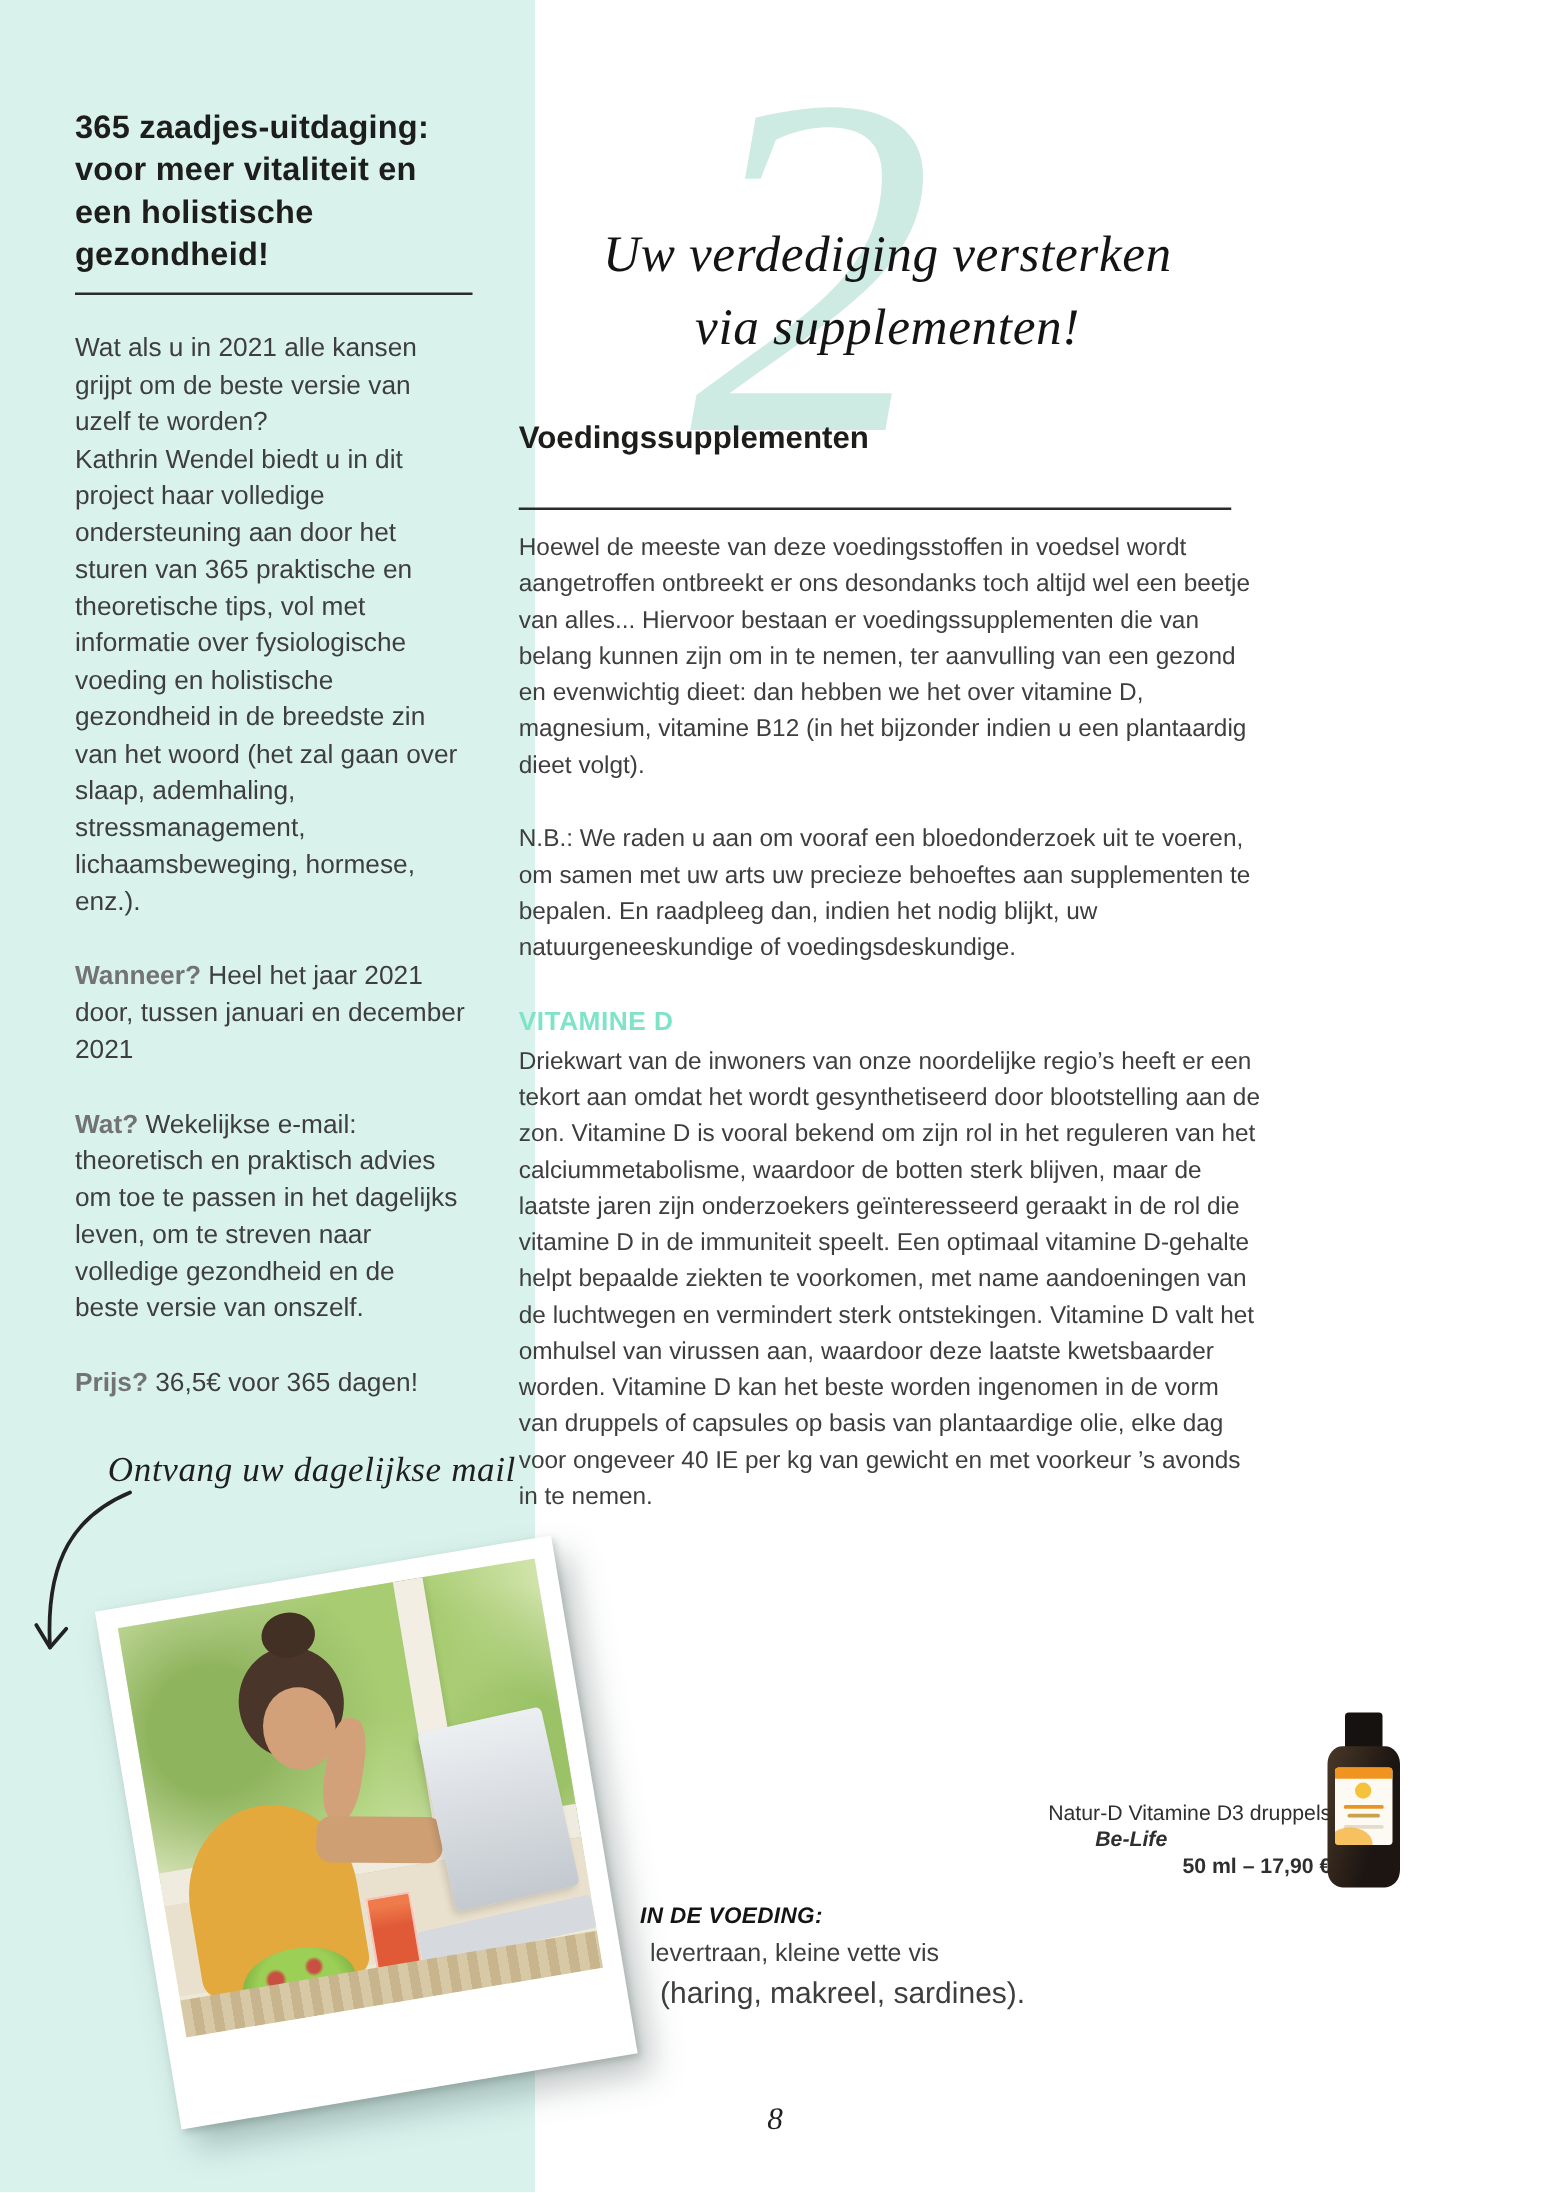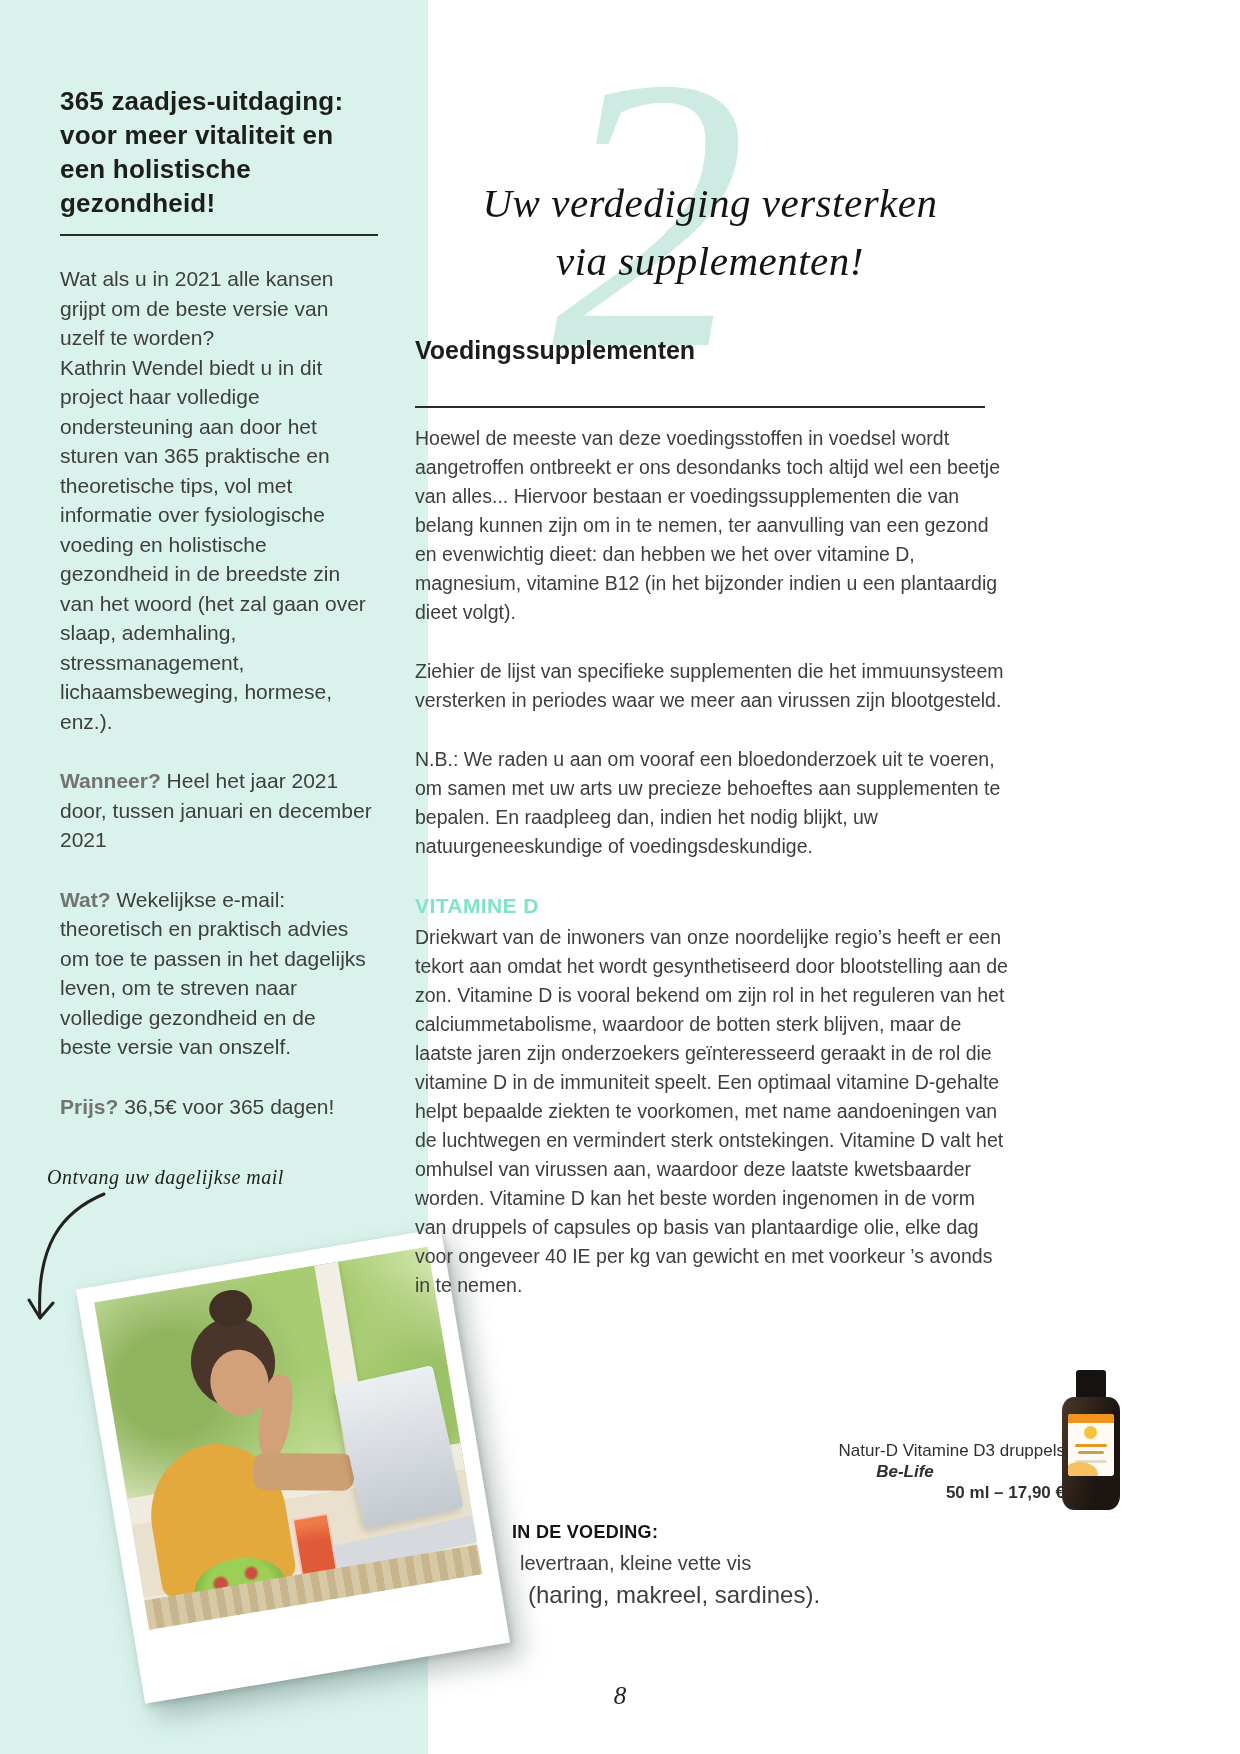--- a/index.html
+++ b/index.html
@@ -11,22 +11,22 @@
 
   .left-content{position:absolute;left:60px;top:84px;width:312px;}
   .left-content h1{margin:0 0 14px 0;font-size:26px;line-height:34px;font-weight:bold;color:#1d1d1b;letter-spacing:.2px;}
   .rule{background:#2b2b2b;height:2px;}
   .rule-left{width:318px;margin:0 0 28px 0;}
   .lp{margin:0 0 30px 0;font-size:21px;line-height:29.5px;color:#3e3e3e;}
   .lp strong{color:#737373;}
 
   
   .hand{font-family:cursive;font-style:italic;color:#1f1f1f;}
-  .handnote{position:absolute;left:47px;top:1160px;width:355px;text-align:left;
-            font-size:20px;line-height:34px;letter-spacing:.5px;}
+  .handnote{position:absolute;left:72px;top:1160px;width:355px;text-align:center;
+            font-size:28px;line-height:34px;letter-spacing:.5px;}
   .block{display:block;}
   .arrow-svg{position:absolute;left:16px;top:1186px;}
 
   
   .polaroid{position:absolute;left:108px;top:1256px;width:370px;height:420px;background:#ffffff;
             box-sizing:border-box;padding:16px 16px 72px 16px;transform:rotate(-9.5deg);
             box-shadow:10px 16px 26px rgba(70,90,85,.35), 2px 3px 6px rgba(70,90,85,.25);}
   .photo{position:relative;width:100%;height:100%;overflow:hidden;background:
      radial-gradient(circle at 18% 28%, #8fb45e 0 14%, rgba(143,180,94,0) 38%),
      radial-gradient(circle at 60% 15%, #a8cc72 0 16%, rgba(168,204,114,0) 40%),
@@ -82,21 +82,21 @@
   .label{left:6px;top:44px;width:46px;height:62px;background:#fdfaf4;border-radius:3px;overflow:hidden;}
   .label-band{left:0;top:0;width:100%;height:9px;background:#f0941f;}
   .label-sun{left:16px;top:12px;width:13px;height:13px;border-radius:50%;background:#f5c33b;}
   .lbl-line{height:3px;background:#e89420;border-radius:2px;}
   .l1{left:7px;top:30px;width:32px;}
   .l2{left:10px;top:37px;width:26px;background:#caa24e;}
   .l3{left:7px;top:46px;width:32px;background:#e4dccb;}
   .label-curve{left:-6px;top:48px;width:36px;height:26px;border-radius:50%;background:#f5b33b;opacity:.8;}
 
   .food{position:absolute;left:512px;top:1522px;z-index:1;color:#3e3e3e;}
-  .food-label{font-size:18px;font-weight:bold;color:#141414;letter-spacing:.3px;}
+  .food-label{font-size:18px;font-weight:bold;color:#141414;letter-spacing:.3px;font-style:italic;}
   .food-l1{font-size:20px;margin:9px 0 0 8px;}
   .food-l2{font-size:24px;margin:6px 0 0 16px;}
 
   .page-num{position:absolute;left:596px;top:1682px;width:48px;text-align:center;
             font-size:25px;color:#1f1f1f;}
 </style>
 </head>
 <body>
 
 <div class="page">
@@ -154,21 +154,20 @@
   <div class="main-title hand">
     <span class="block">Uw verdediging versterken</span>
     <span class="block">via supplementen!</span>
   </div>
 
   <h2 class="section-head">Voedingssupplementen</h2>
   <div class="rule rule-main"></div>
 
   <div class="main-body">
     <p>Hoewel de meeste van deze voedingsstoffen in voedsel wordt aangetroffen ontbreekt er ons desondanks toch altijd wel een beetje van alles... Hiervoor bestaan er voedingssupplementen die van belang kunnen zijn om in te nemen, ter aanvulling van een gezond en evenwichtig dieet: dan hebben we het over vitamine D, magnesium, vitamine B12 (in het bijzonder indien u een plantaardig dieet volgt).</p>
-    <p>Ziehier de lijst van specifieke supplementen die het immuunsysteem versterken in periodes waar we meer aan virussen zijn blootgesteld.</p>
     <p>N.B.: We raden u aan om vooraf een bloedonderzoek uit te voeren, om samen met uw arts uw precieze behoeftes aan supplementen te bepalen. En raadpleeg dan, indien het nodig blijkt, uw natuurgeneeskundige of voedingsdeskundige.</p>
     <h3 class="vit-head">VITAMINE D</h3>
     <p class="vit-text">Driekwart van de inwoners van onze noordelijke regio’s heeft er een tekort aan omdat het wordt gesynthetiseerd door blootstelling aan de zon. Vitamine D is vooral bekend om zijn rol in het reguleren van het calciummetabolisme, waardoor de botten sterk blijven, maar de laatste jaren zijn onderzoekers geïnteresseerd geraakt in de rol die vitamine D in de immuniteit speelt. Een optimaal vitamine D-gehalte helpt bepaalde ziekten te voorkomen, met name aandoeningen van de luchtwegen en vermindert sterk ontstekingen. Vitamine D valt het omhulsel van virussen aan, waardoor deze laatste kwetsbaarder worden. Vitamine D kan het beste worden ingenomen in de vorm van druppels of capsules op basis van plantaardige olie, elke dag voor ongeveer 40 IE per kg van gewicht en met voorkeur ’s avonds in te nemen.</p>
   </div>
 
   <div class="product-caption">
     <div>Natur-D Vitamine D3 druppels</div>
     <div class="brand">Be-Life</div>
     <div class="price">50 ml – 17,90 €</div>
   </div>

